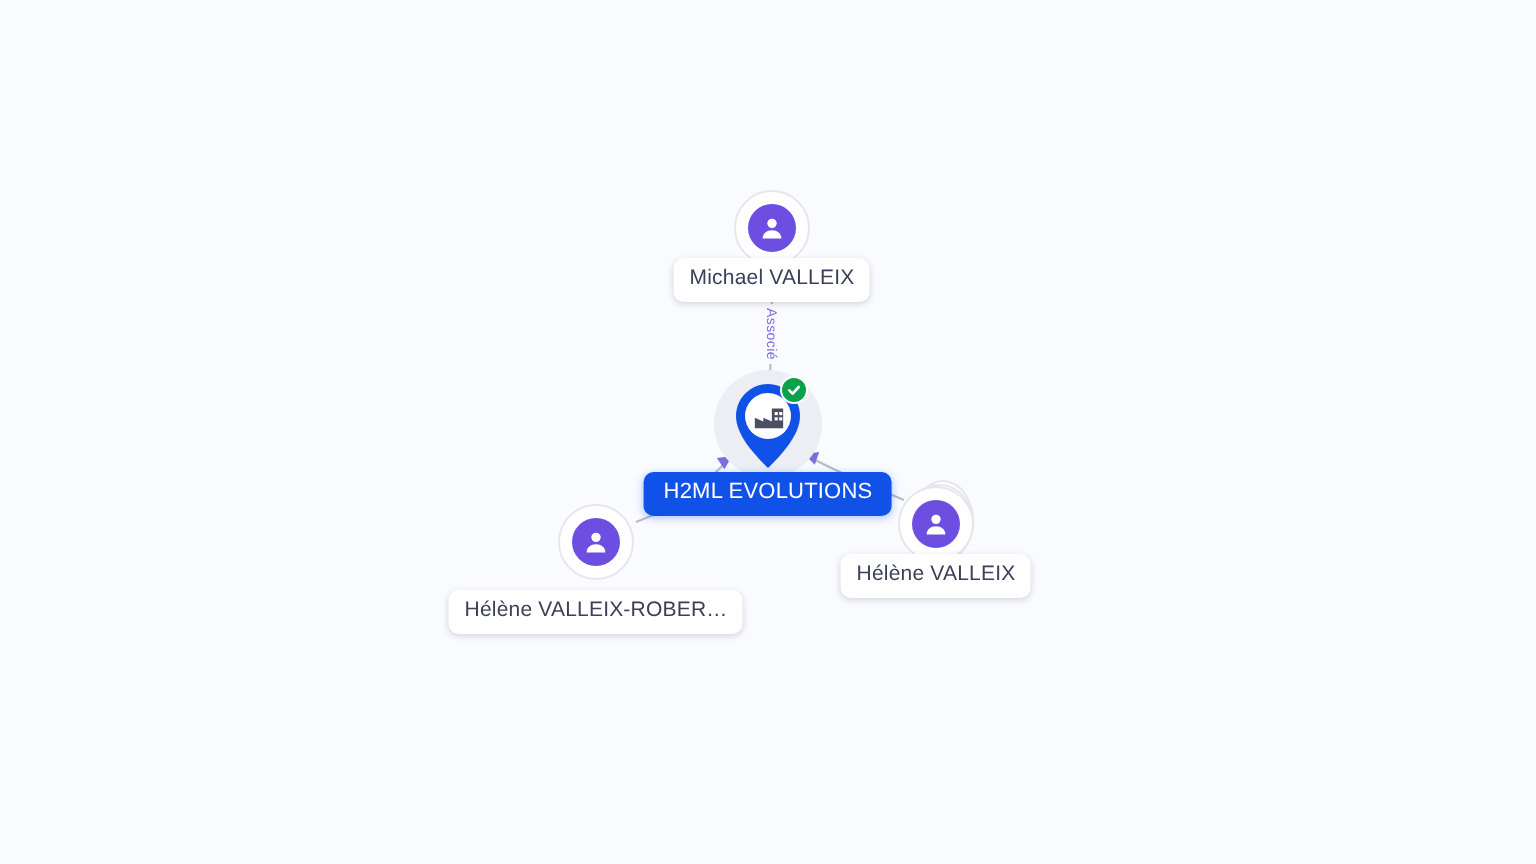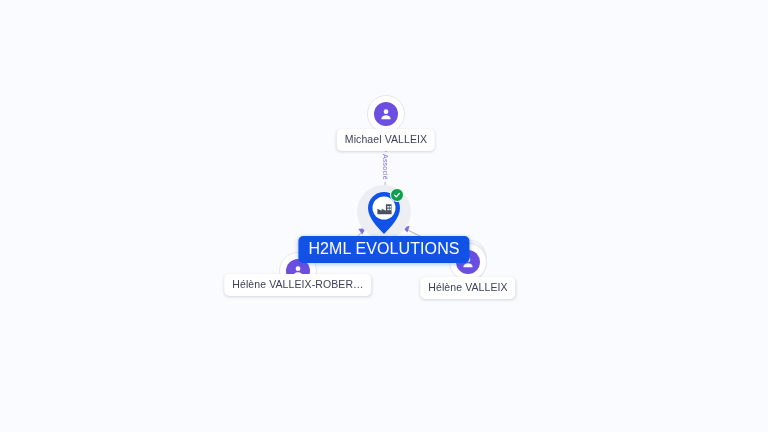--- a/index.html
+++ b/index.html
@@ -129,21 +129,21 @@
     letter-spacing: 0.1px;
     padding: 5px 8px 6px 8px;
     border-radius: 5px;
     background: #ffffff;
     color: #3b3f59;
     box-shadow: 0 1px 3px rgba(40,45,80,0.18);
   }
   .node-label.company {
     background: #1052e8;
     color: #ffffff;
-    font-size: 16px;
+    font-size: 11px;
     padding: 5px 10px 6px 10px;
     box-shadow: 0 1px 4px rgba(16,82,232,0.35);
     z-index: 6;
   }
 
   
   .edge-label {
     position: absolute;
     transform: translate(-50%, -50%) rotate(90deg);
     transform-origin: center center;
@@ -228,21 +228,21 @@
   <div class="node" style="left:298px; top:271px;">
     <div class="avatar-wrap">
       <div class="avatar-ring"></div>
       <div class="avatar-disc">
         <svg width="14" height="14" viewBox="0 0 24 24" fill="#ffffff">
           <circle cx="12" cy="8" r="4"></circle>
           <path d="M4 21c0-4.4 3.6-7 8-7s8 2.6 8 7z"></path>
         </svg>
       </div>
     </div>
-    <div class="node-label" style="left:0px; top:3px;text-align:right;">Hélène VALLEIX-ROBER…</div>
+    <div class="node-label" style="left:0px; top:24px;text-align:right;">Hélène VALLEIX-ROBER…</div>
   </div>
 
   <div class="node" style="left:468px; top:262px;">
     <div class="avatar-wrap">
       <div class="avatar-ring stack-a"></div>
       <div class="avatar-ring stack-b"></div>
       <div class="avatar-ring"></div>
       <div class="avatar-disc">
         <svg width="14" height="14" viewBox="0 0 24 24" fill="#ffffff">
           <circle cx="12" cy="8" r="4"></circle>

